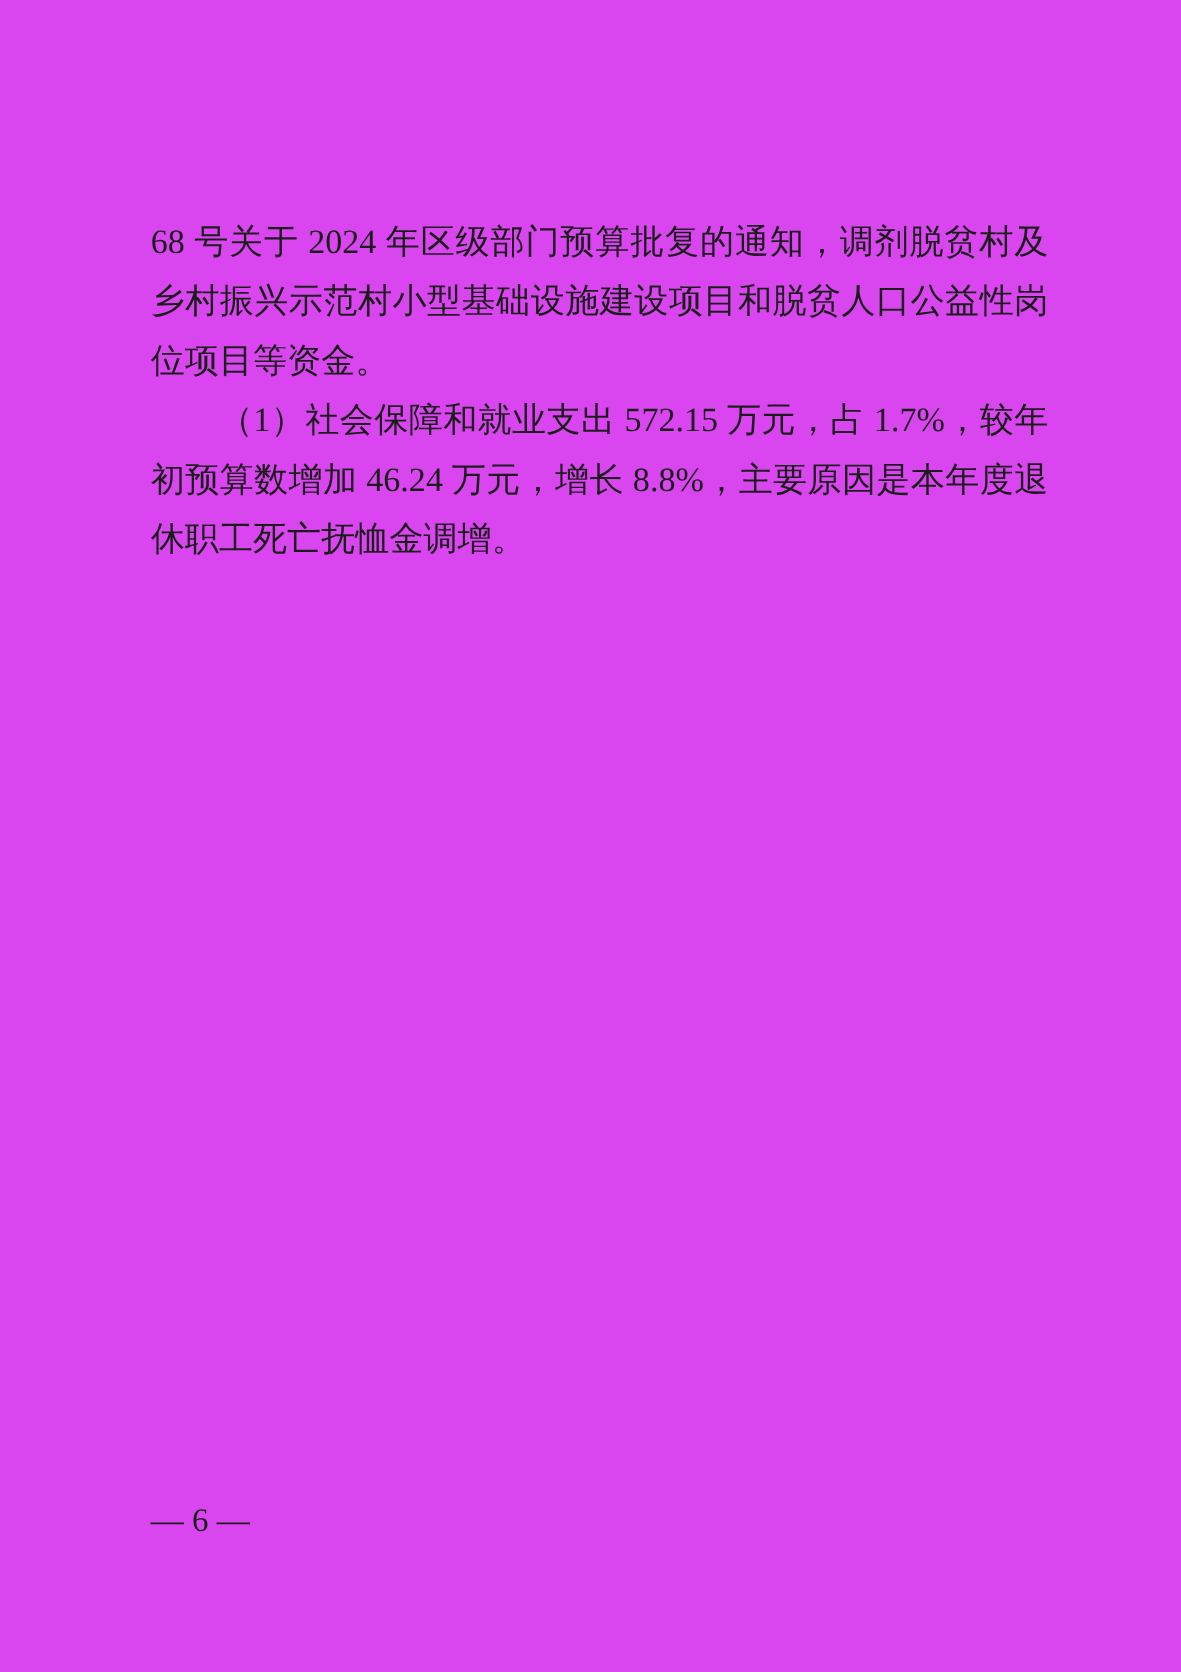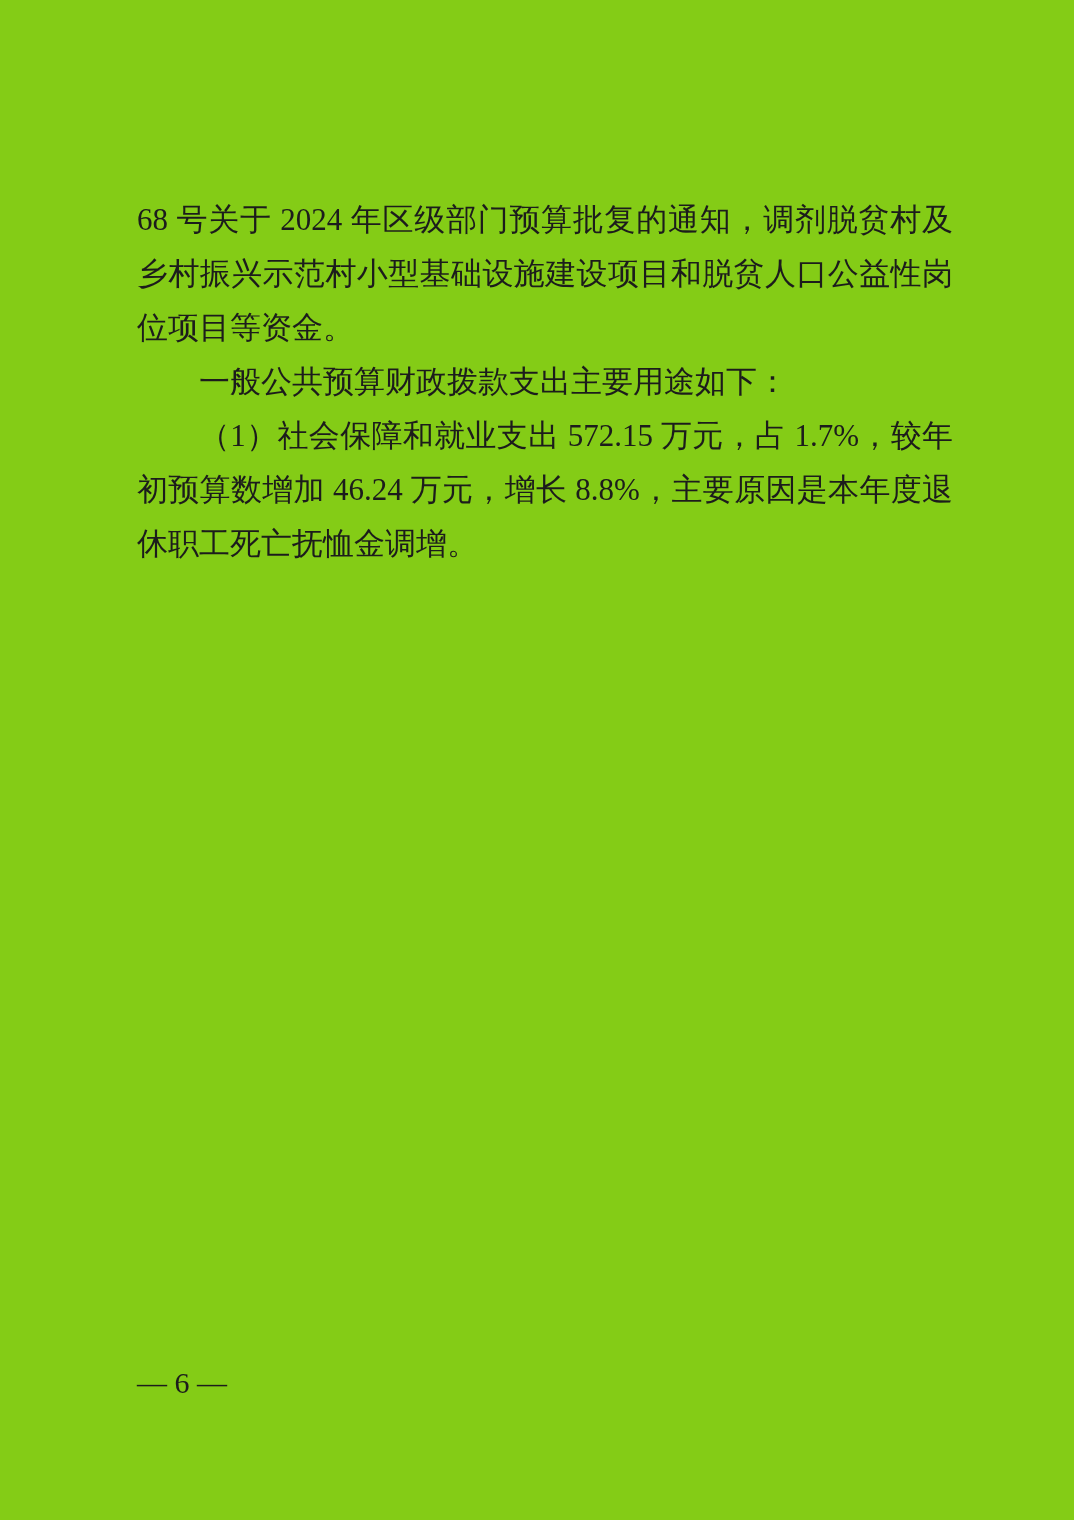--- a/index.html
+++ b/index.html
@@ -11,21 +11,21 @@
     height: 1520px;
     background: #ffffff;
     position: relative;
     overflow: hidden;
     font-family: "Liberation Serif", "DejaVu Serif", serif;
     color: #1c1c1c;
   }
   .page {
     position: absolute;
     inset: 0;
-    background: #84cc16;
+    background: #d946ef;
     text-decoration: underline;
   }
   .doc-body {
     position: absolute;
     left: 137px;
     top: 193px;
     width: 816px;
     font-size: 31px;
     line-height: 54px;
     text-align: justify;
@@ -47,17 +47,16 @@
     color: #1c1c1c;
     white-space: pre;
   }
 </style>
 </head>
 <body>
 
 <main class="page">
   <section class="doc-body">
     <p class="continuation">68 号关于 2024 年区级部门预算批复的通知，调剂脱贫村及乡村振兴示范村小型基础设施建设项目和脱贫人口公益性岗位项目等资金。</p>
-    <p>一般公共预算财政拨款支出主要用途如下：</p>
     <p>（1）社会保障和就业支出 572.15 万元，占 1.7%，较年初预算数增加 46.24 万元，增长 8.8%，主要原因是本年度退休职工死亡抚恤金调增。</p>
   </section>
   <footer class="page-footer">— 6 —</footer>
 </main>
 
 </body></html>

